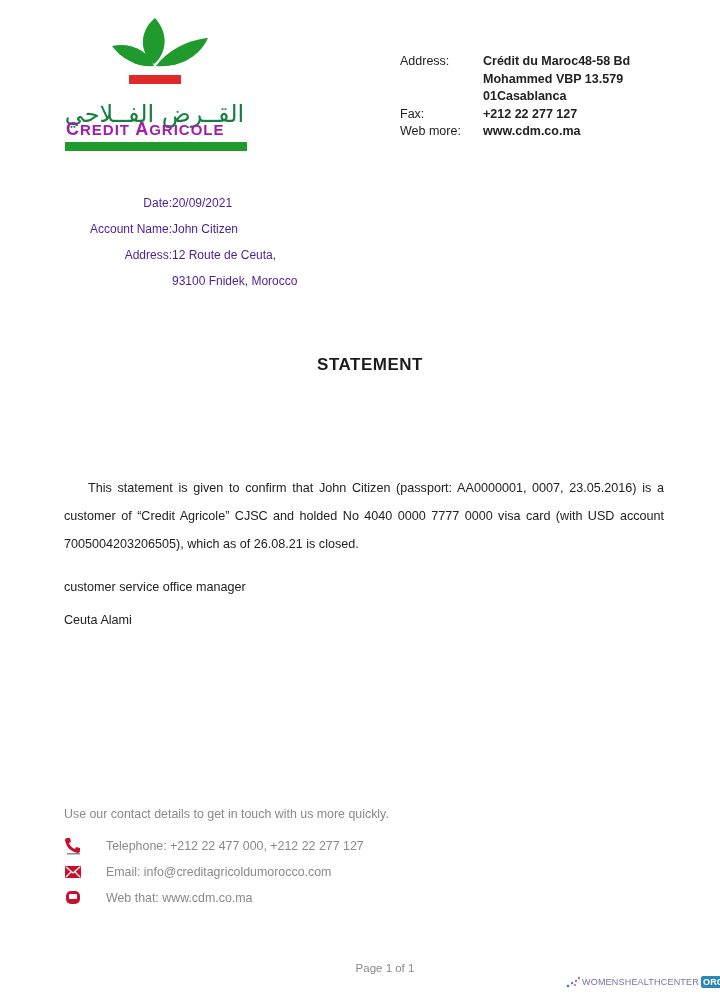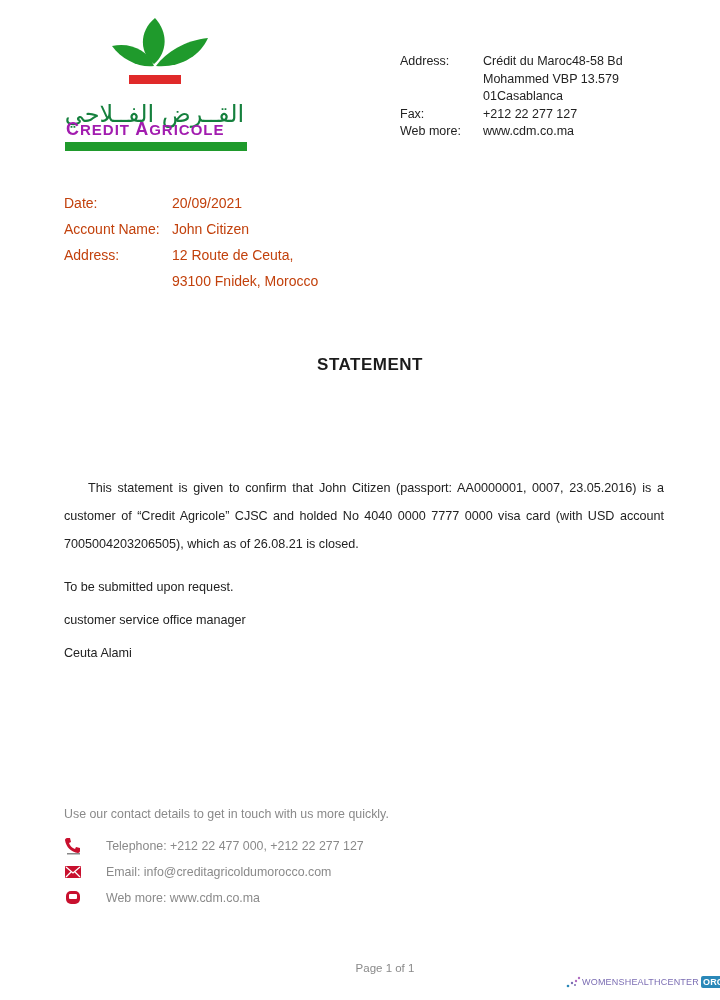--- a/index.html
+++ b/index.html
@@ -10,23 +10,23 @@
     .logo svg { position: absolute; left: 0; top: 0; }
     .logo .arabic { position: absolute; left: 0; top: 86px; width: 185px; text-align: center; font-family: "DejaVu Sans", sans-serif; font-size: 24px; color: #15803d; direction: rtl; line-height: 1; letter-spacing: 0; }
     .logo .brand { position: absolute; left: 4px; top: 103px; width: 185px; font-family: "Liberation Sans", sans-serif; font-size: 15px; letter-spacing: 1px; color: #a21caf; font-weight: bold; }
     .logo .brand .big { font-size: 18px; }
     .logo .green-bar { position: absolute; left: 3px; top: 126px; width: 182px; height: 9px; background: #1f9a2c; }
     .logo .red-bar { position: absolute; left: 67px; top: 59px; width: 52px; height: 9px; background: #e02a2a; }
 
     .bank-contact { position: absolute; left: 400px; top: 53px; font-size: 12.5px; line-height: 17.5px; color: #222; }
     .bank-contact .row { display: flex; }
     .bank-contact .lbl { width: 83px; }
-    .bank-contact .val { width: 160px; }
+    .bank-contact .val { width: 160px; font-weight: bold; }
 
-    .customer { position: absolute; left: 64px; top: 190px; font-size: 14px; color: #c2410c; }
+    .customer { position: absolute; left: 64px; top: 190px; font-size: 12px; color: #4c1d95; text-align: right; }
     .customer .row { display: flex; height: 26px; align-items: center; }
     .customer .lbl { width: 108px; }
 
     .title { position: absolute; left: 0; width: 740px; top: 355px; text-align: center; font-weight: bold; font-size: 17px; letter-spacing: 0.5px; color: #1c1c1c; }
 
     .body-text { position: absolute; left: 64px; top: 426px; width: 600px; font-size: 12.6px; line-height: 28px; color: #222; text-indent: 24px; text-align: justify; margin-top: 48px; }
 
     .closing { position: absolute; left: 64px; top: 577px; font-size: 12.6px; color: #222; }
     .closing div { height: 33px; line-height: 20px; }
 
@@ -90,21 +90,20 @@
     <div class="lbl"></div>
     <div>93100 Fnidek, Morocco</div>
   </div>
 </div>
 
 <div class="title">STATEMENT</div>
 
 <p class="body-text">This statement is given to confirm that John Citizen (passport: AA0000001, 0007, 23.05.2016) is a customer of “Credit Agricole” CJSC and holded No 4040 0000 7777 0000 visa card (with USD account 7005004203206505), which as of 26.08.21 is closed.</p>
 
 <div class="closing">
-  <div>To be submitted upon request.</div>
   <div>customer service office manager</div>
   <div>Ceuta Alami</div>
 </div>
 
 <div class="footer-contact">
   <div class="intro">Use our contact details to get in touch with us more quickly.</div>
   <div class="row">
     <span class="icon">
       <svg width="18" height="18" viewBox="0 0 18 18">
           <path d="M3 1 L6 1 L7 5 L5 6 C6 9 8 11 11 12 L12 10 L16 11 L16 14 C16 15 15 16 14 16 C7 15 2 10 1 3 C1 2 2 1 3 1 Z" fill="#c8102e"></path>
@@ -122,21 +121,21 @@
     </span>
     <span>Email: info@creditagricoldumorocco.com</span>
   </div>
   <div class="row">
     <span class="icon">
       <svg width="14" height="14" viewBox="0 0 14 14">
           <rect x="0" y="0" width="14" height="13" rx="5" fill="#c8102e"></rect>
           <rect x="3" y="3" width="8" height="5" rx="1" fill="#fff"></rect>
         </svg>
     </span>
-    <span>Web more: www.cdm.co.ma</span>
+    <span>Web that: www.cdm.co.ma</span>
   </div>
 </div>
 
 <div class="pager">Page 1 of 1</div>
 
 <div class="watermark">
   <svg width="16" height="12" viewBox="0 0 16 12">
     <circle cx="2" cy="10" r="1.3" fill="#2a88b8"></circle>
     <circle cx="6" cy="7" r="1.2" fill="#7b6db3"></circle>
     <circle cx="10" cy="5" r="1.2" fill="#b06cc0"></circle>

